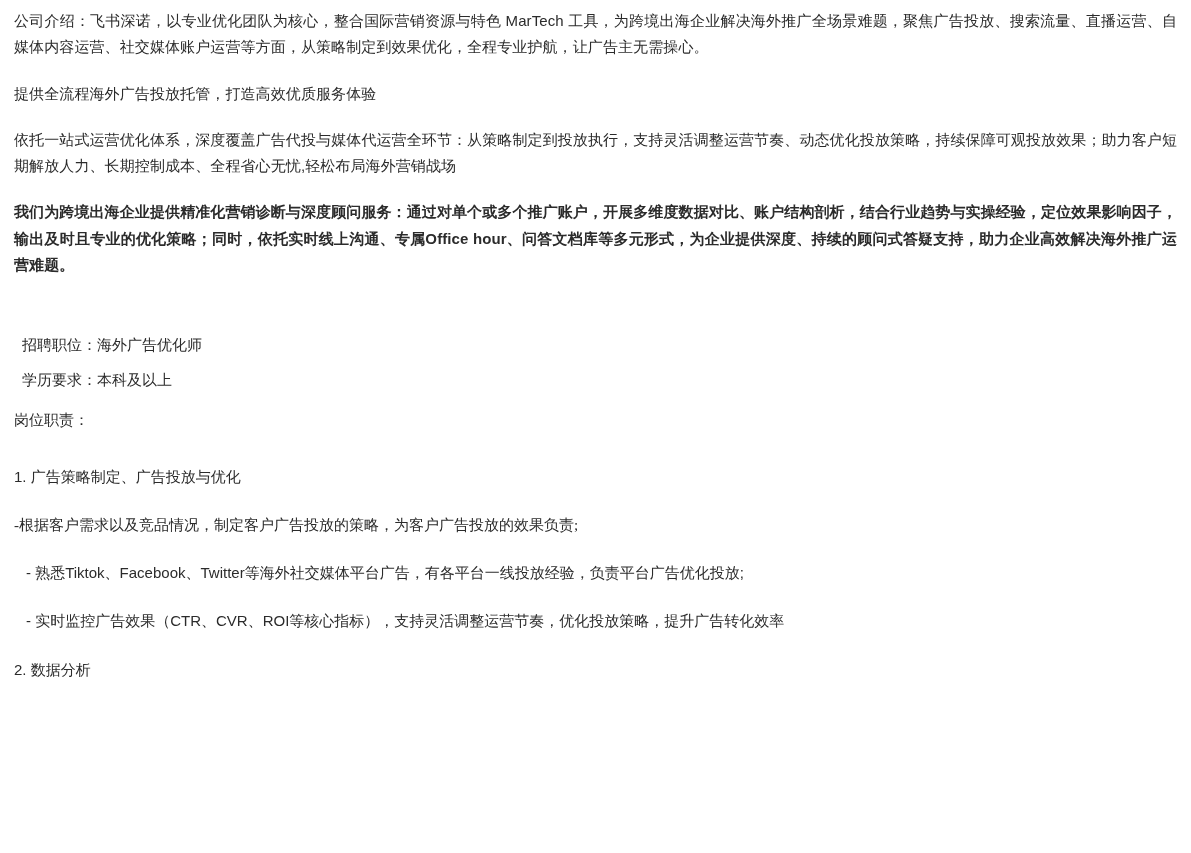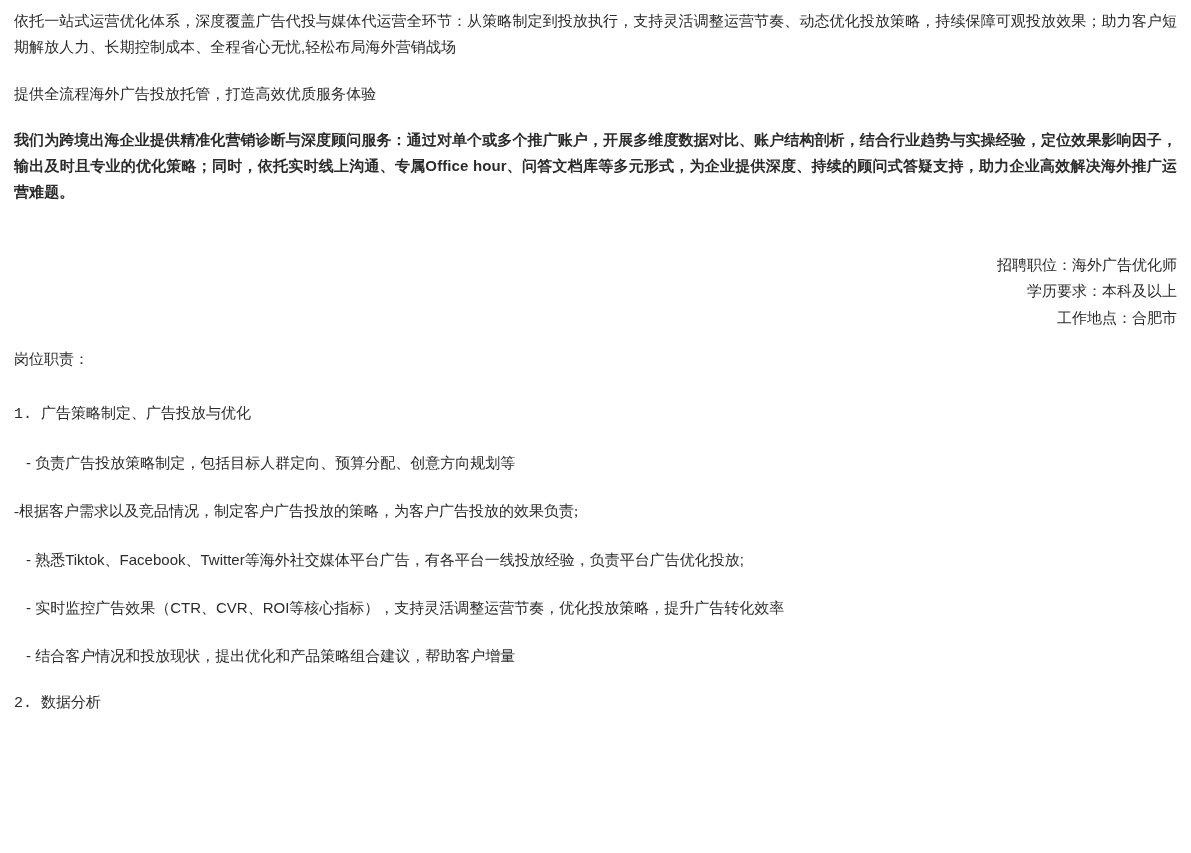--- a/index.html
+++ b/index.html
@@ -30,66 +30,62 @@
     letter-spacing: 0.1px;
   }
   .para.tight {
     margin-bottom: 0;
     font-weight: bold;
   }
   .spacer-lg {
     height: 46px;
   }
   .info-line {
-    margin: 0;
+    margin: 8px;
     line-height: 1.78;
-    text-align: right;
   }
   .info-block {
     margin-bottom: 6px;
   }
   .section-head {
     margin-top: 22px;
     margin-bottom: 22px;
-    font-family: Liberation Mono, monospace;
   }
   .bullet {
     margin-bottom: 22px;
     padding-left: 12px;
   }
   .bullet.noindent {
     padding-left: 0;
     font-family: Liberation Serif, serif;
   }
   .duty-label {
     margin-top: 14px;
     margin-bottom: 30px;
   }
 </style>
 </head>
 <body>
 
 <div class="page">
 
+  <p class="para">公司介绍：飞书深诺，以专业优化团队为核心，整合国际营销资源与特色 MarTech 工具，为跨境出海企业解决海外推广全场景难题，聚焦广告投放、搜索流量、直播运营、自媒体内容运营、社交媒体账户运营等方面，从策略制定到效果优化，全程专业护航，让广告主无需操心。</p>
+  <p class="para">提供全流程海外广告投放托管，打造高效优质服务体验</p>
   <p class="para">依托一站式运营优化体系，深度覆盖广告代投与媒体代运营全环节：从策略制定到投放执行，支持灵活调整运营节奏、动态优化投放策略，持续保障可观投放效果；助力客户短期解放人力、长期控制成本、全程省心无忧,轻松布局海外营销战场</p>
-  <p class="para">提供全流程海外广告投放托管，打造高效优质服务体验</p>
   <p class="para tight">我们为跨境出海企业提供精准化营销诊断与深度顾问服务：通过对单个或多个推广账户，开展多维度数据对比、账户结构剖析，结合行业趋势与实操经验，定位效果影响因子，输出及时且专业的优化策略；同时，依托实时线上沟通、专属Office hour、问答文档库等多元形式，为企业提供深度、持续的顾问式答疑支持，助力企业高效解决海外推广运营难题。</p>
 
   <div class="spacer-lg"></div>
 
   <div class="info-block">
     <p class="info-line">招聘职位：海外广告优化师</p>
     <p class="info-line">学历要求：本科及以上</p>
-    <p class="info-line">工作地点：合肥市</p>
   </div>
 
   <p class="duty-label">岗位职责：</p>
 
   <p class="section-head">1. 广告策略制定、广告投放与优化</p>
-  <p class="bullet">- 负责广告投放策略制定，包括目标人群定向、预算分配、创意方向规划等</p>
   <p class="bullet noindent">-根据客户需求以及竞品情况，制定客户广告投放的策略，为客户广告投放的效果负责;</p>
   <p class="bullet">- 熟悉Tiktok、Facebook、Twitter等海外社交媒体平台广告，有各平台一线投放经验，负责平台广告优化投放;</p>
   <p class="bullet">- 实时监控广告效果（CTR、CVR、ROI等核心指标），支持灵活调整运营节奏，优化投放策略，提升广告转化效率</p>
-  <p class="bullet">- 结合客户情况和投放现状，提出优化和产品策略组合建议，帮助客户增量</p>
 
   <p class="section-head">2. 数据分析</p>
 
 </div>
 
 </body></html>

